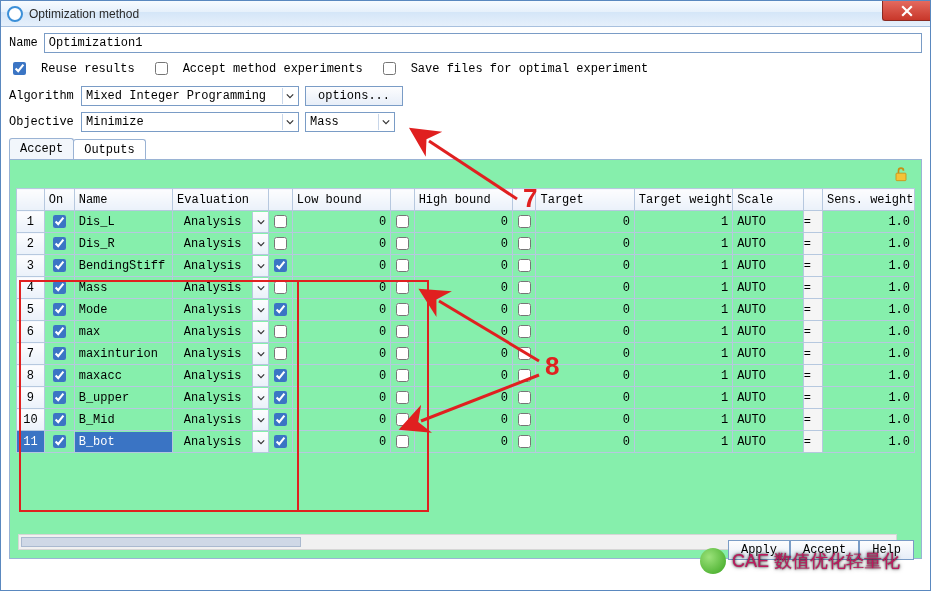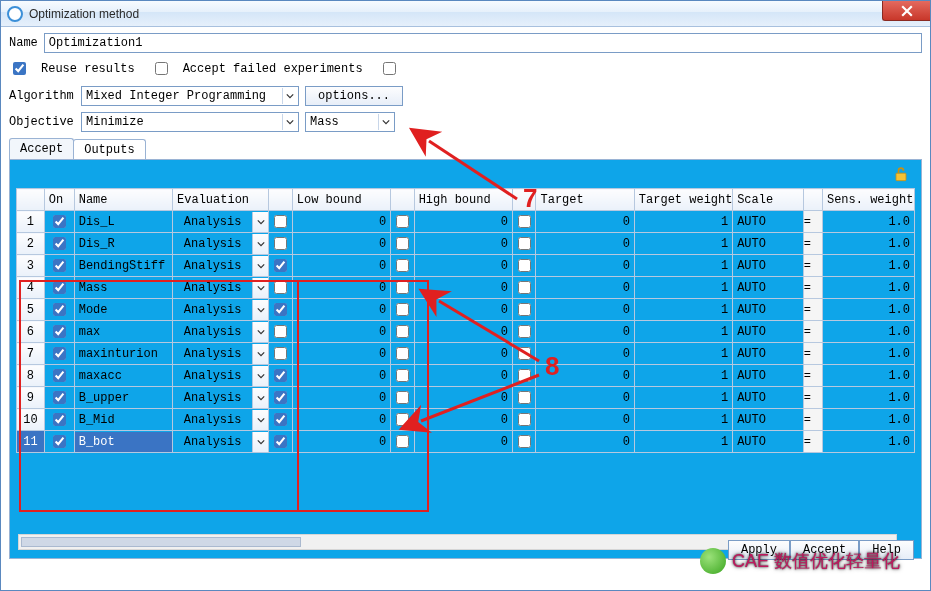--- a/index.html
+++ b/index.html
@@ -69,21 +69,21 @@
     height:20px; padding:0 12px; font-family:"Courier New",monospace; font-size:12px;
     display:inline-flex; align-items:center;
   }
   .tabs { display:flex; margin-top:4px; }
   .tab {
     border:1px solid #9ab3d4; border-bottom:none; padding:3px 10px; background:#f2f6fb;
     font-family:"Courier New",monospace; font-size:12px; margin-right:-1px;
     border-top-left-radius:3px; border-top-right-radius:3px;
   }
   .tab.active { background:#fff; position:relative; top:1px;}
-  .tabbody { border:1px solid #9ab3d4; padding:6px 6px 6px 6px; background:#0ea5e9; height:400px; overflow:auto; position:relative;}
+  .tabbody { border:1px solid #9ab3d4; padding:6px 6px 6px 6px; background:#86efac; height:400px; overflow:auto; position:relative;}
   .lockicon { position:absolute; right:10px; top:4px; width:20px;height:20px;}
   .grid { border-collapse:collapse; width:100%; table-layout:fixed;}
   .grid th, .grid td {
     border:1px solid #b6c8df; font-family:"Courier New",monospace; font-size:12px;
     padding:0; height:22px; text-align:left; vertical-align:middle;
     white-space:nowrap; overflow:hidden;
   }
   .grid th { background:linear-gradient(to bottom,#fdfdfe,#eaf1fa); padding:3px 4px; font-weight:normal;}
   .grid td.rownum { background:linear-gradient(to bottom,#fdfdfe,#eaf1fa); text-align:center; }
   .grid td.rownum.sel { background:#3a74c4; color:#fff;}
@@ -140,24 +140,25 @@
       <input class="textbox" value="Optimization1" style="">
     </div>
 
     <div class="checkrow">
       <label>
         <input type="checkbox" class="chk" checked="" style="">
         <span class="mono">Reuse results</span>
       </label>
       <label>
         <input type="checkbox" class="chk" style="">
-        <span class="mono">Accept failed experiments</span>
+        <span class="mono">Accept method experiments</span>
       </label>
       <label>
         <input type="checkbox" class="chk" style="">
+        <span class="mono">Save files for optimal experiment</span>
       </label>
     </div>
 
     <div class="fieldrow">
       <span class="label" style="width:66px">Algorithm</span>
       <div class="combo" style="width:218px">
         <span class="mono">Mixed Integer Programming</span>
         <span class="arrow">
             <svg viewBox="0 0 10 10">
               <path d="M1 3 L5 7 L9 3" fill="none" stroke="#333" stroke-width="1.5"></path>

